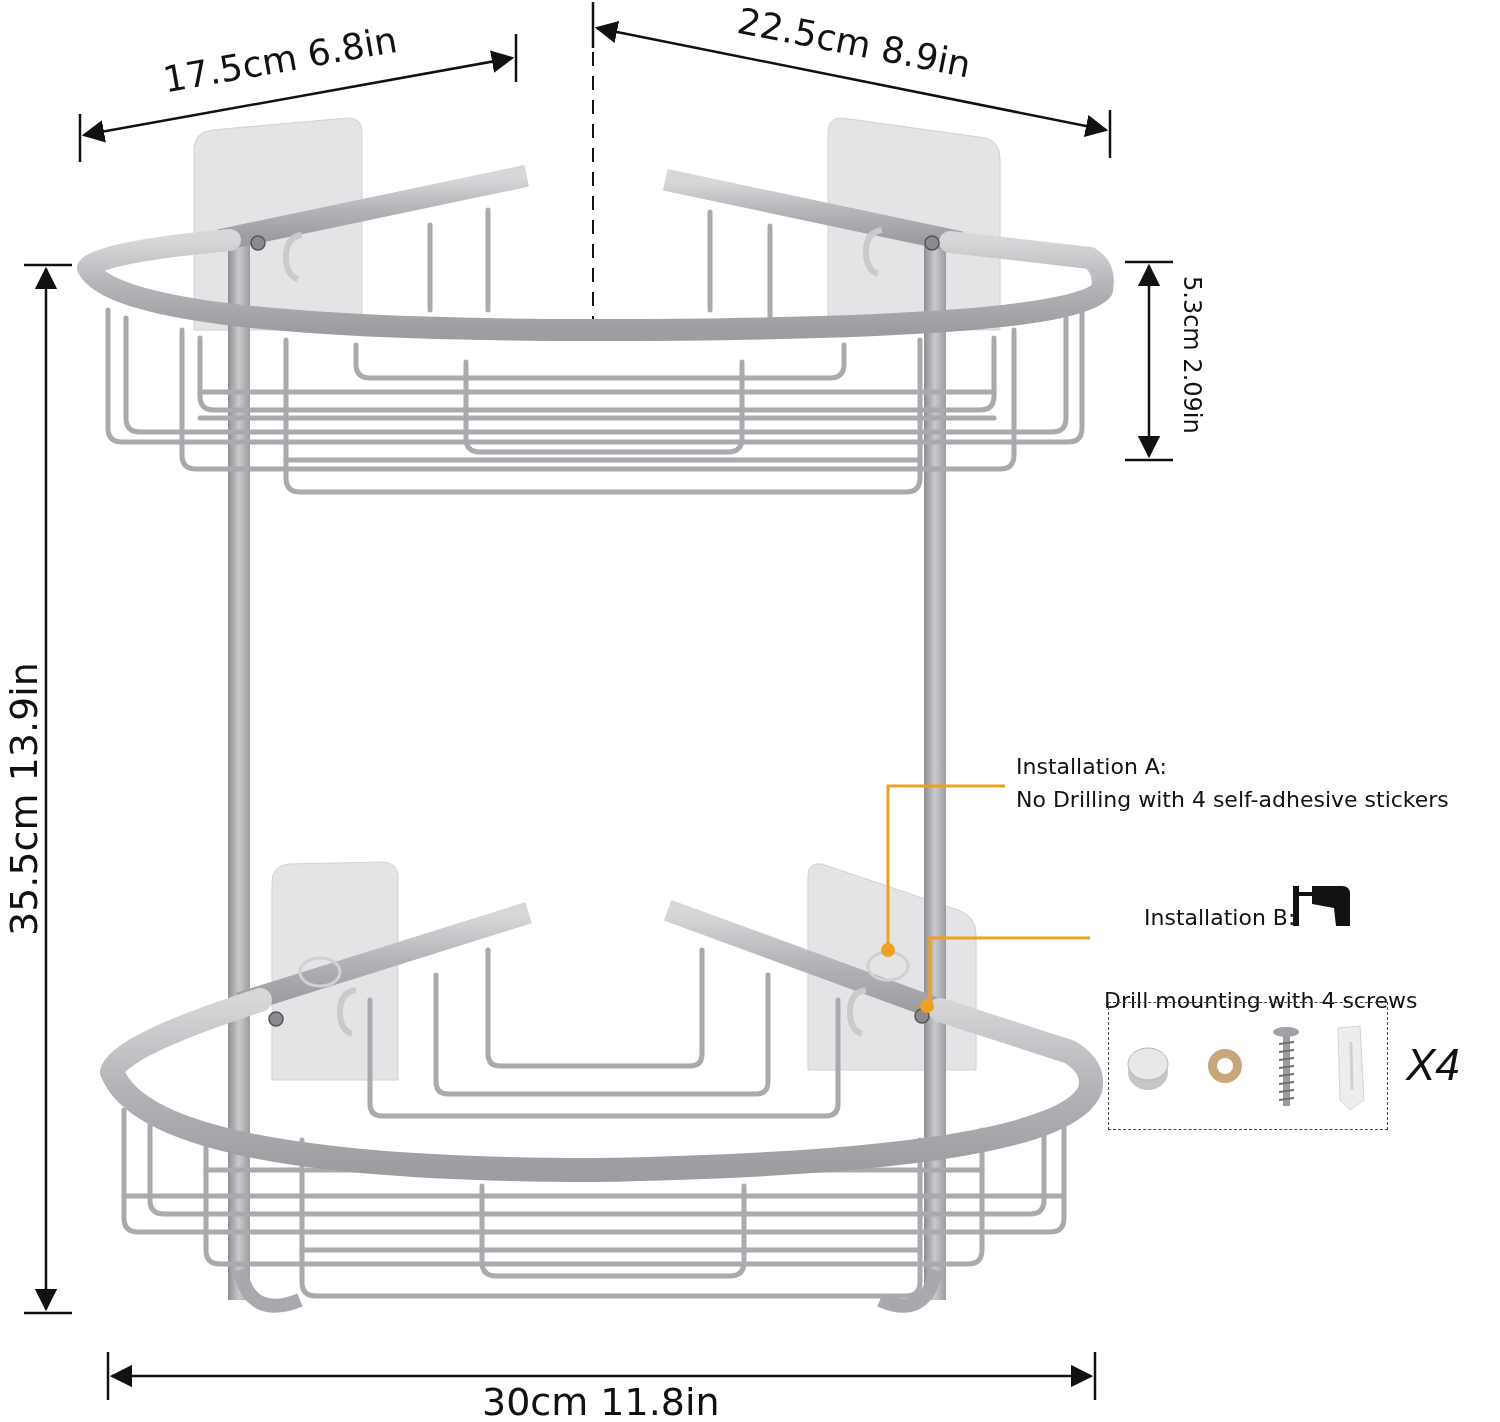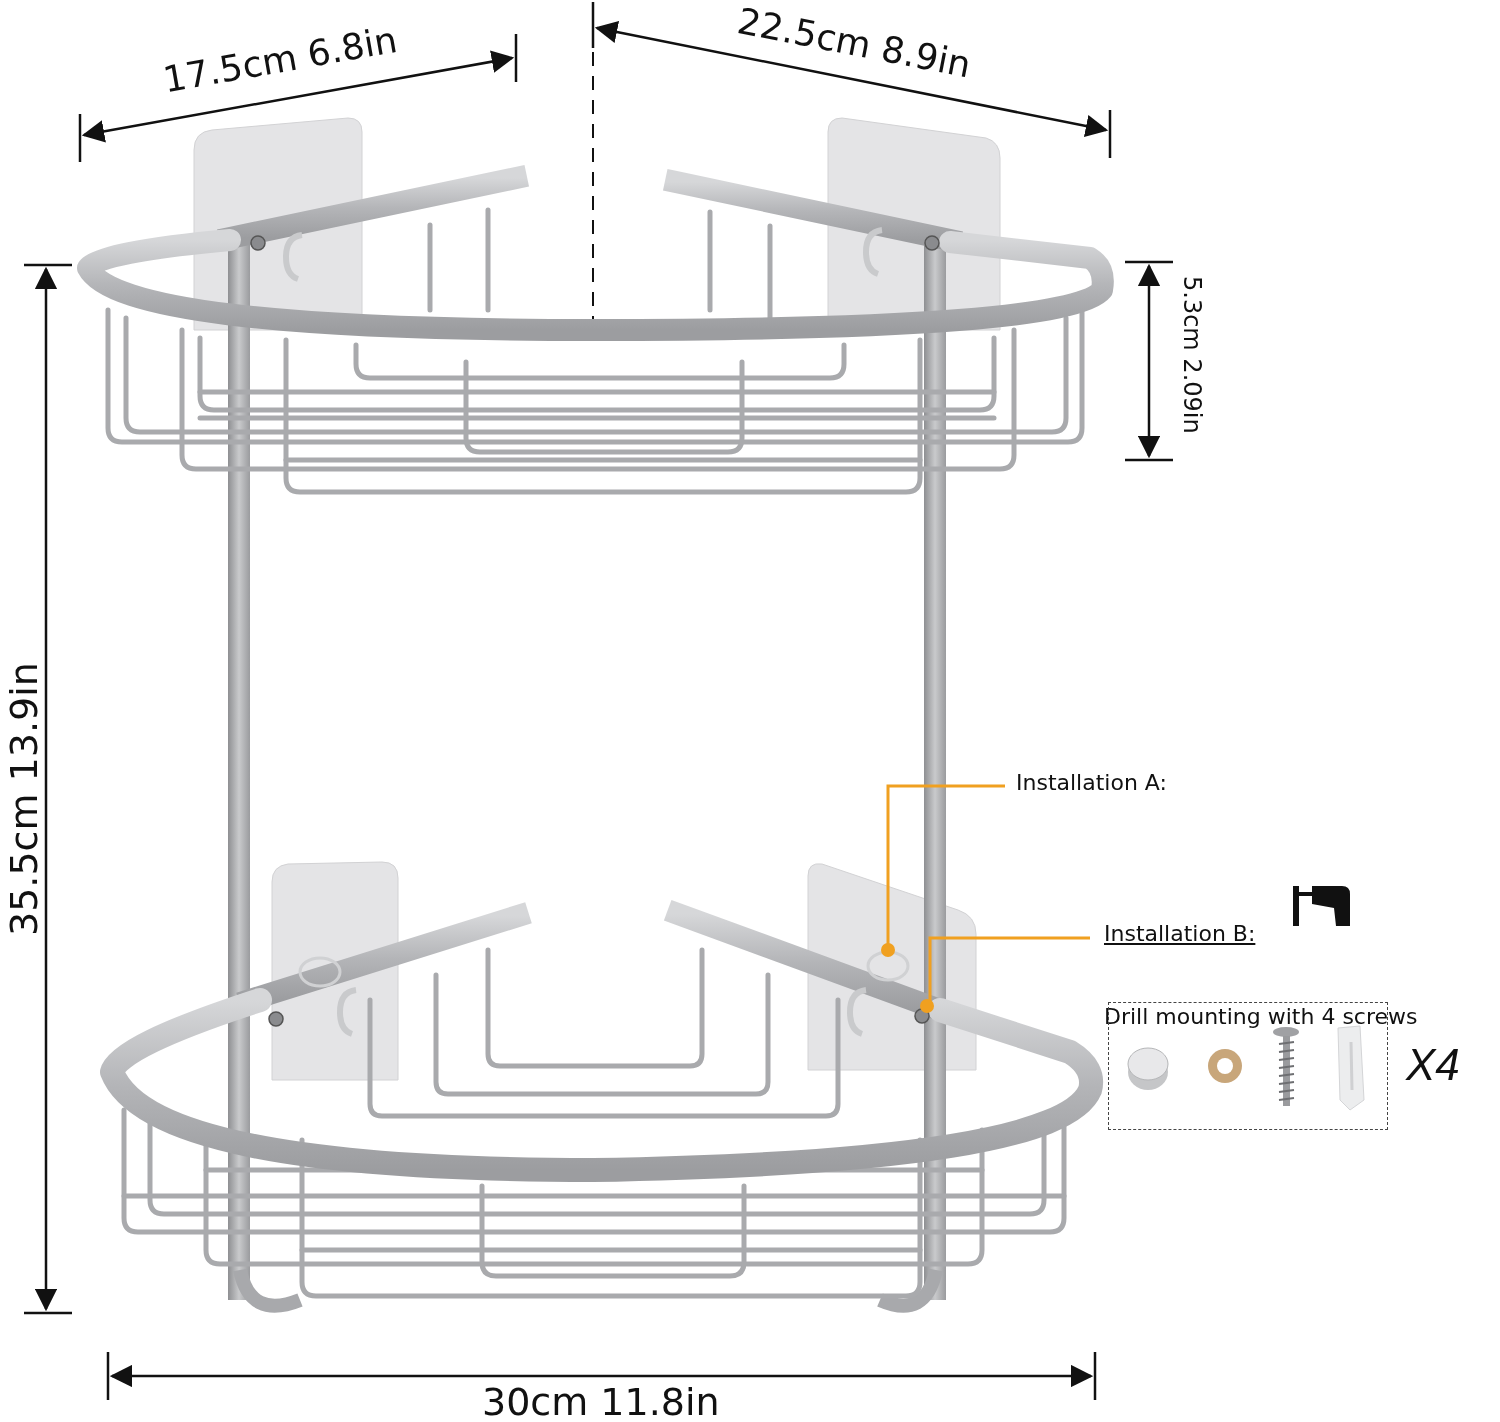--- a/index.html
+++ b/index.html
@@ -2,21 +2,21 @@
 <html><head>
 <meta charset="utf-8">
 <style>
   html, body { margin: 0; padding: 0; background: #ffffff; }
   body { width: 1500px; height: 1422px; position: relative; overflow: hidden;
          font-family: "DejaVu Sans", "Liberation Sans", sans-serif; color: #111; }
   #stage { position: absolute; left: 0; top: 0; width: 1500px; height: 1422px; }
   .dim-label { position: absolute; font-family: "DejaVu Sans", sans-serif; color: #111;
                white-space: nowrap; transform-origin: left top; }
   .callout-title, .callout-desc { position: absolute; font-family: "DejaVu Sans", sans-serif;
-               font-size: 22px; color: #111; white-space: nowrap; margin-top: 16px; }
+               font-size: 22px; color: #111; white-space: nowrap; }
   .kit-box { position: absolute; left: 1108px; top: 1002px; width: 280px; height: 128px;
              border: 1.5px dashed #444; box-sizing: border-box; }
   .kit-qty { position: absolute; left: 1406px; top: 1040px; font-size: 44px;
              font-family: "Liberation Sans", sans-serif; color: #111; font-style: italic; }
 </style>
 </head>
 <body>
 
 <div id="stage">
 
@@ -171,18 +171,19 @@
     </g>
   </svg>
 
   <div class="dim-label" style="left:160px;top:60px;font-size:36px;transform:rotate(-10deg);">17.5cm 6.8in</div>
   <div class="dim-label" style="left:742px;top:0px;font-size:36px;transform:rotate(11deg);">22.5cm 8.9in</div>
   <div class="dim-label" style="left:1206px;top:276px;font-size:24px;transform:rotate(90deg);">5.3cm 2.09in</div>
   <div class="dim-label" style="left:2px;top:936px;font-size:38px;transform:rotate(-90deg);">35.5cm 13.9in</div>
   <div class="dim-label" style="left:482px;top:1380px;font-size:38px;">30cm 11.8in</div>
 
   <div class="callout-title" style="left:1016px;top:754px;">Installation A:</div>
-  <div class="callout-title" style="left:1104px;top:905px;text-decoration:underline;">Installation B:</div>
+  <div class="callout-desc" style="left:1016px;top:787px;">No Drilling with 4 self-adhesive stickers</div>
+  <div class="callout-title" style="left:1144px;top:905px;">Installation B:</div>
   <div class="callout-desc" style="left:1104px;top:988px;text-align:center;">Drill mounting with 4 screws</div>
 
   <div class="kit-box"></div>
   <div class="kit-qty">X4</div>
 </div>
 
 </body></html>

